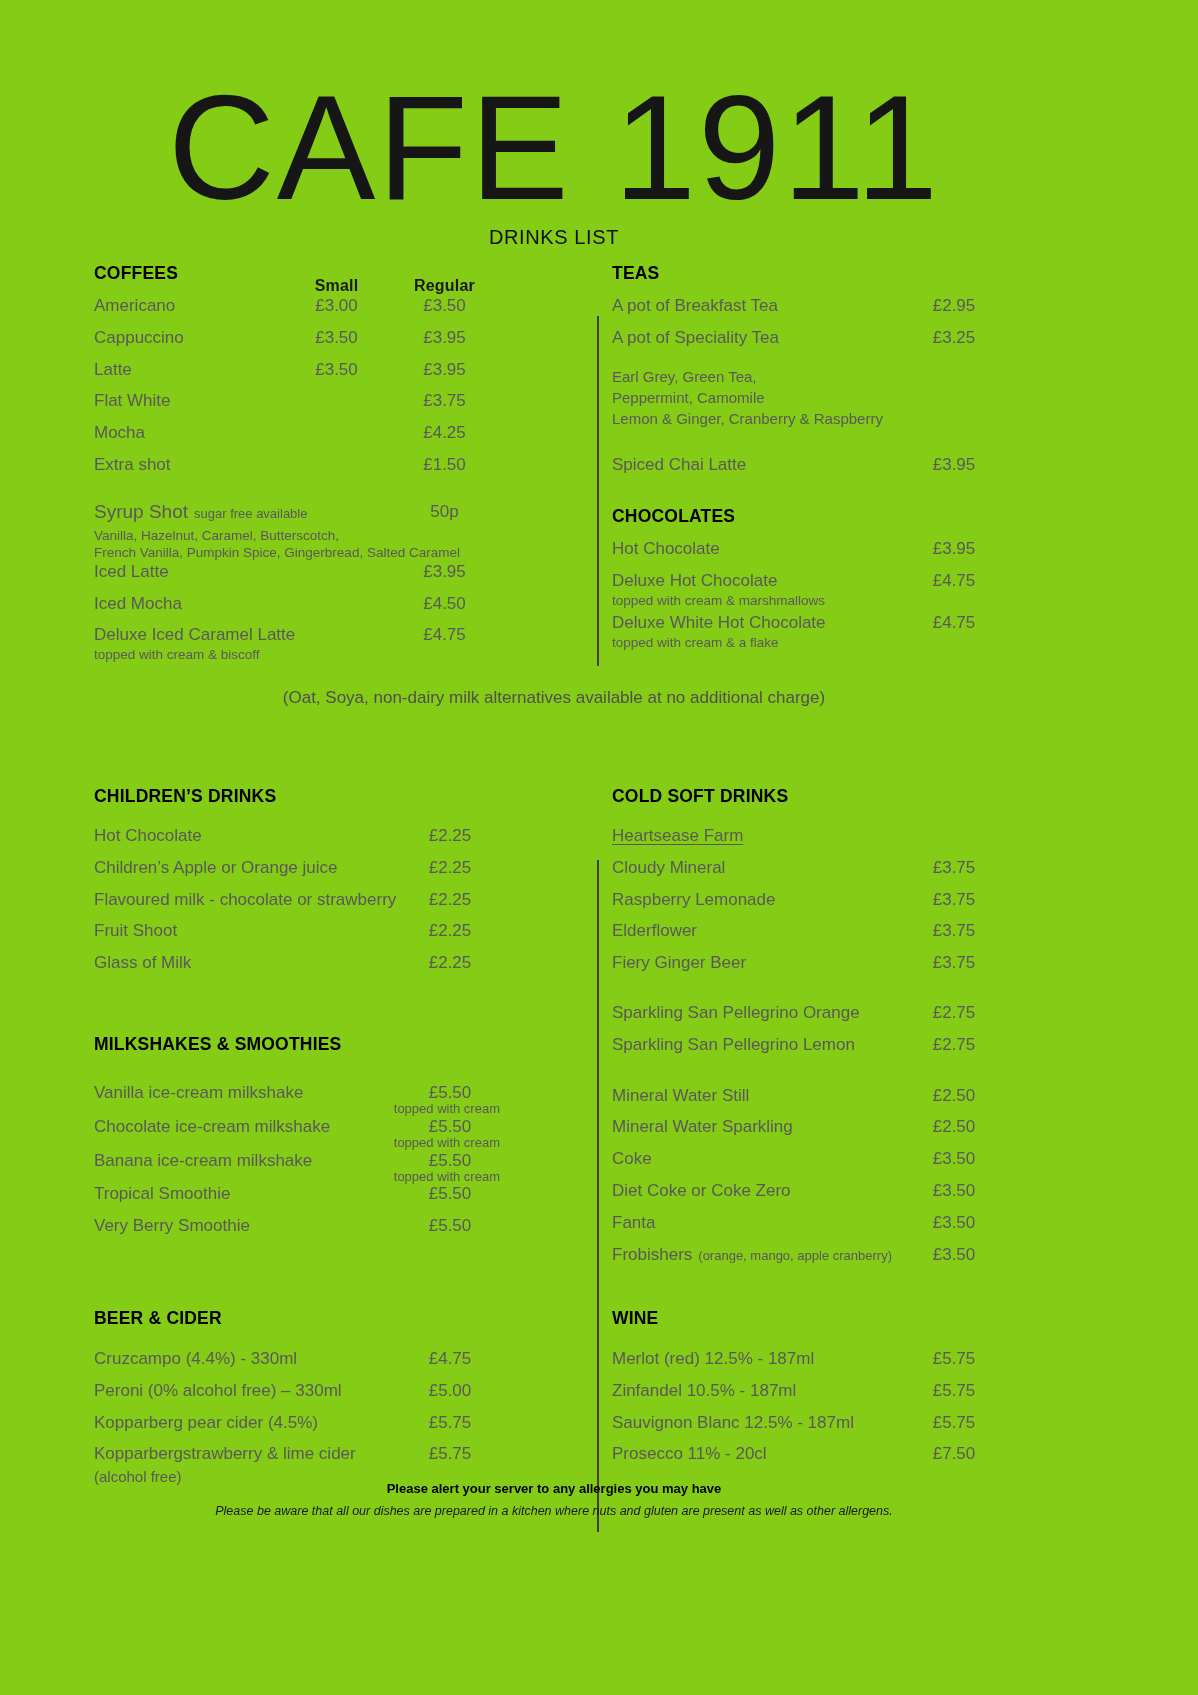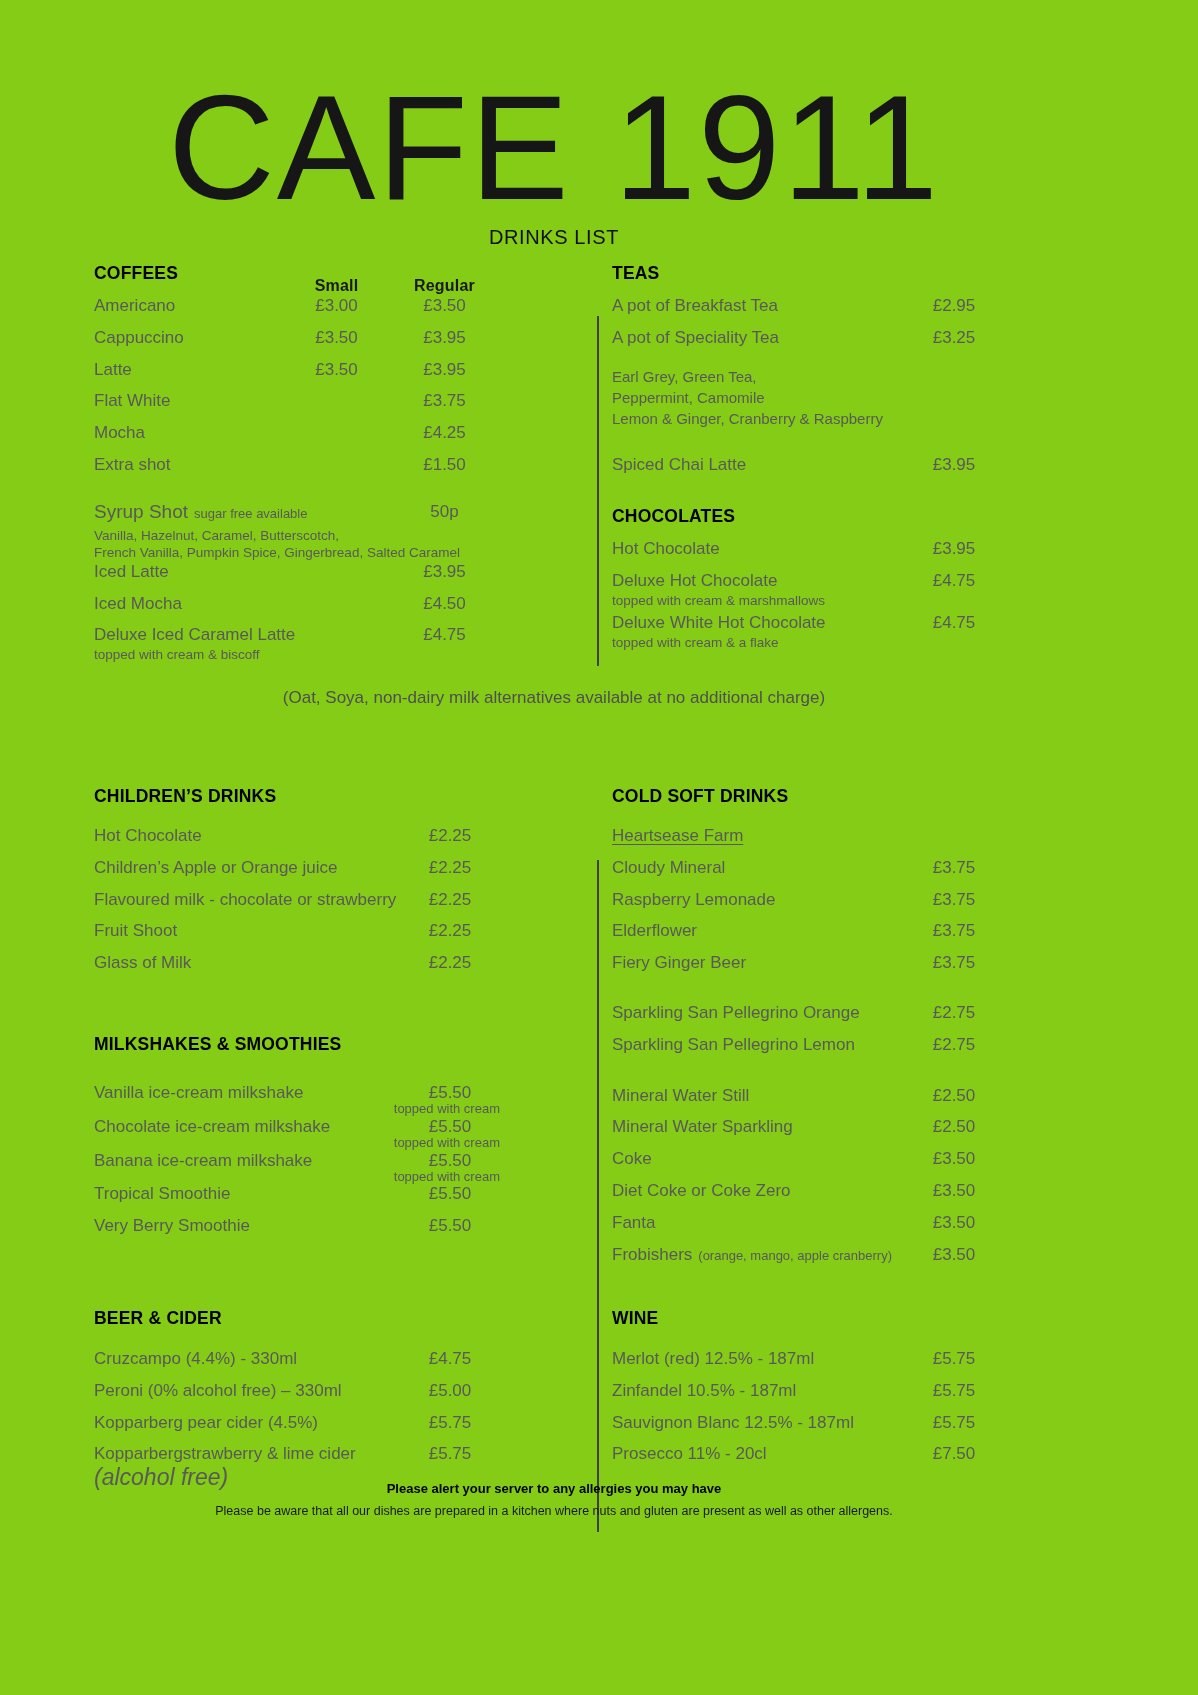--- a/index.html
+++ b/index.html
@@ -43,21 +43,21 @@
   .row .item-name{flex:1;}
   .row .price{width:100px;text-align:center;flex:0 0 auto;}
   .row.cols3{display:grid;grid-template-columns:190px 105px 111px;}
   .row.cols3 .item-name{white-space:nowrap;flex:none;}
   .row.cols3 .price{width:auto;}
 
   .item-suffix{font-size:13px;margin-left:6px;}
   .underline{text-decoration:underline;text-underline-offset:3px;}
 
   .sub{font-size:13.5px;line-height:17px;color:#595959;}
-  .sub-large{font-size:23px;line-height:24px;font-style:italic;}
+  .sub-large{font-size:15px;line-height:24px;}
 
   .desc-block{margin:7px 0 25px 0;font-size:15px;line-height:21px;color:#595959;}
 
   .item.syrup{height:62px;}
   .item.syrup .row{line-height:26px;}
   .item.syrup .item-name{font-size:19px;}
 
   #sec-chocolates .item.has-sub{height:42.5px;}
 
   #sec-milkshakes .row{line-height:19px;}
@@ -72,21 +72,21 @@
   
   .vline{position:absolute;left:597px;width:1.5px;background:#404040;}
   #vline-top{top:316px;height:350px;}
   #vline-bottom{top:860px;height:672px;}
 
   .milk-note{position:absolute;left:94px;top:688px;width:920px;text-align:center;
              font-size:17px;color:#4f4f4f;}
 
   .footer{position:absolute;left:94px;top:1477px;width:920px;text-align:center;}
   .footer-line1{font-size:13px;font-weight:700;line-height:23px;color:#000;}
-  .footer-line2{font-size:12.5px;font-weight:400;line-height:23px;color:#1a1a1a;}
+  .footer-line2{font-size:12.5px;font-weight:400;line-height:23px;color:#1a1a1a;font-style:italic;}
 </style>
 </head>
 <body>
 
 <div class="page">
 
   <div class="title">CAFE 1911</div>
   <div class="subtitle">DRINKS LIST</div>
 
   <div class="vline" id="vline-top"></div>

